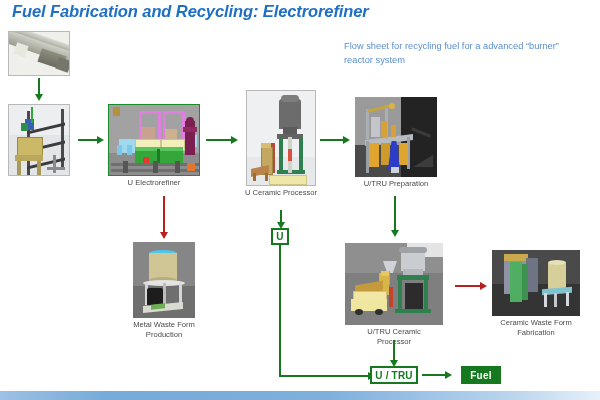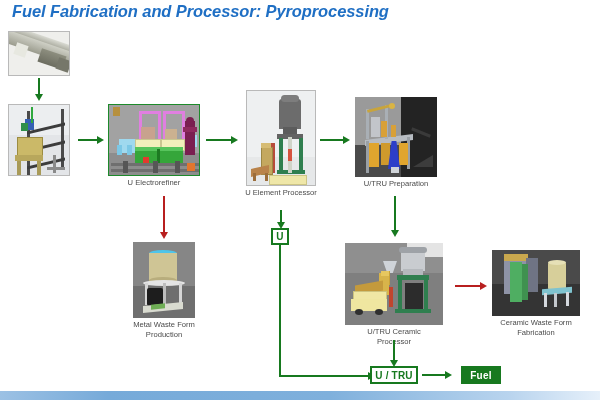--- a/index.html
+++ b/index.html
@@ -94,22 +94,23 @@
   }
   
   .art { position: absolute; inset: 0; }
   .p { position: absolute; }
 </style>
 </head>
 <body>
 
 <div id="slide">
 
-  <div class="title">Fuel Fabrication and Processor: Pyroprocessing</div>
-
+  <div class="title">Fuel Fabrication and Recycling: Electrorefiner</div>
+
+  <div class="note">Flow sheet for recycling fuel for a advanced “burner” reactor system</div>
 
   <div class="node" style="left:8px; top:31px;">
     <div class="thumb framed" style="width:62px;height:45px;background:#efefec;">
       <div class="art">
         <div class="p" style="left:-6px;top:4px;width:78px;height:15px;background:linear-gradient(#d9dad2,#a3a497,#83847a);transform:rotate(19deg);"></div>
         <div class="p" style="left:-4px;top:10px;width:74px;height:13px;background:linear-gradient(#cfd0c6,#9b9c8e);transform:rotate(19deg);"></div>
         <div class="p" style="left:30px;top:20px;width:26px;height:14px;background:linear-gradient(#8d8e7f,#6c6d60);transform:rotate(19deg);"></div>
         <div class="p" style="left:6px;top:12px;width:12px;height:12px;background:#e7e8e0;transform:rotate(19deg);"></div>
         <div class="p" style="left:48px;top:27px;width:13px;height:12px;background:#76776a;transform:rotate(19deg);"></div>
       </div>
@@ -207,21 +208,21 @@
         <div class="p" style="left:41px;top:58px;width:4px;height:12px;background:#d6533f;"></div>
         <div class="p" style="left:24px;top:52px;width:4px;height:30px;background:#b74b3a;"></div>
         <div class="p" style="left:14px;top:56px;width:10px;height:26px;background:#c4a85f;border:1px solid #9c8744;"></div>
         <div class="p" style="left:14px;top:52px;width:10px;height:5px;background:#d6bc74;"></div>
         <div class="p" style="left:4px;top:76px;width:18px;height:8px;background:#b9834a;transform:skewY(-12deg);"></div>
         <div class="p" style="left:6px;top:82px;width:3px;height:8px;background:#9c6d3b;"></div>
         <div class="p" style="left:18px;top:82px;width:3px;height:8px;background:#9c6d3b;"></div>
         <div class="p" style="left:22px;top:84px;width:36px;height:8px;background:#efe7a8;border:1px solid #cdc585;"></div>
       </div>
     </div>
-    <div class="caption" style="left:-9px;top:98px;width:88px;">U Element Processor</div>
+    <div class="caption" style="left:-9px;top:98px;width:88px;">U Ceramic Processor</div>
   </div>
 
   <div class="conn">
     <div class="ln-h green" style="left:320px;top:139px;width:24px;"></div>
     <div class="arrowhead ah-right green" style="left:343px;top:136px;"></div>
   </div>
 
   <div class="conn">
     <div class="ln-v green" style="left:280px;top:210px;height:14px;"></div>
     <div class="arrowhead ah-down green" style="left:277px;top:222px;"></div>

